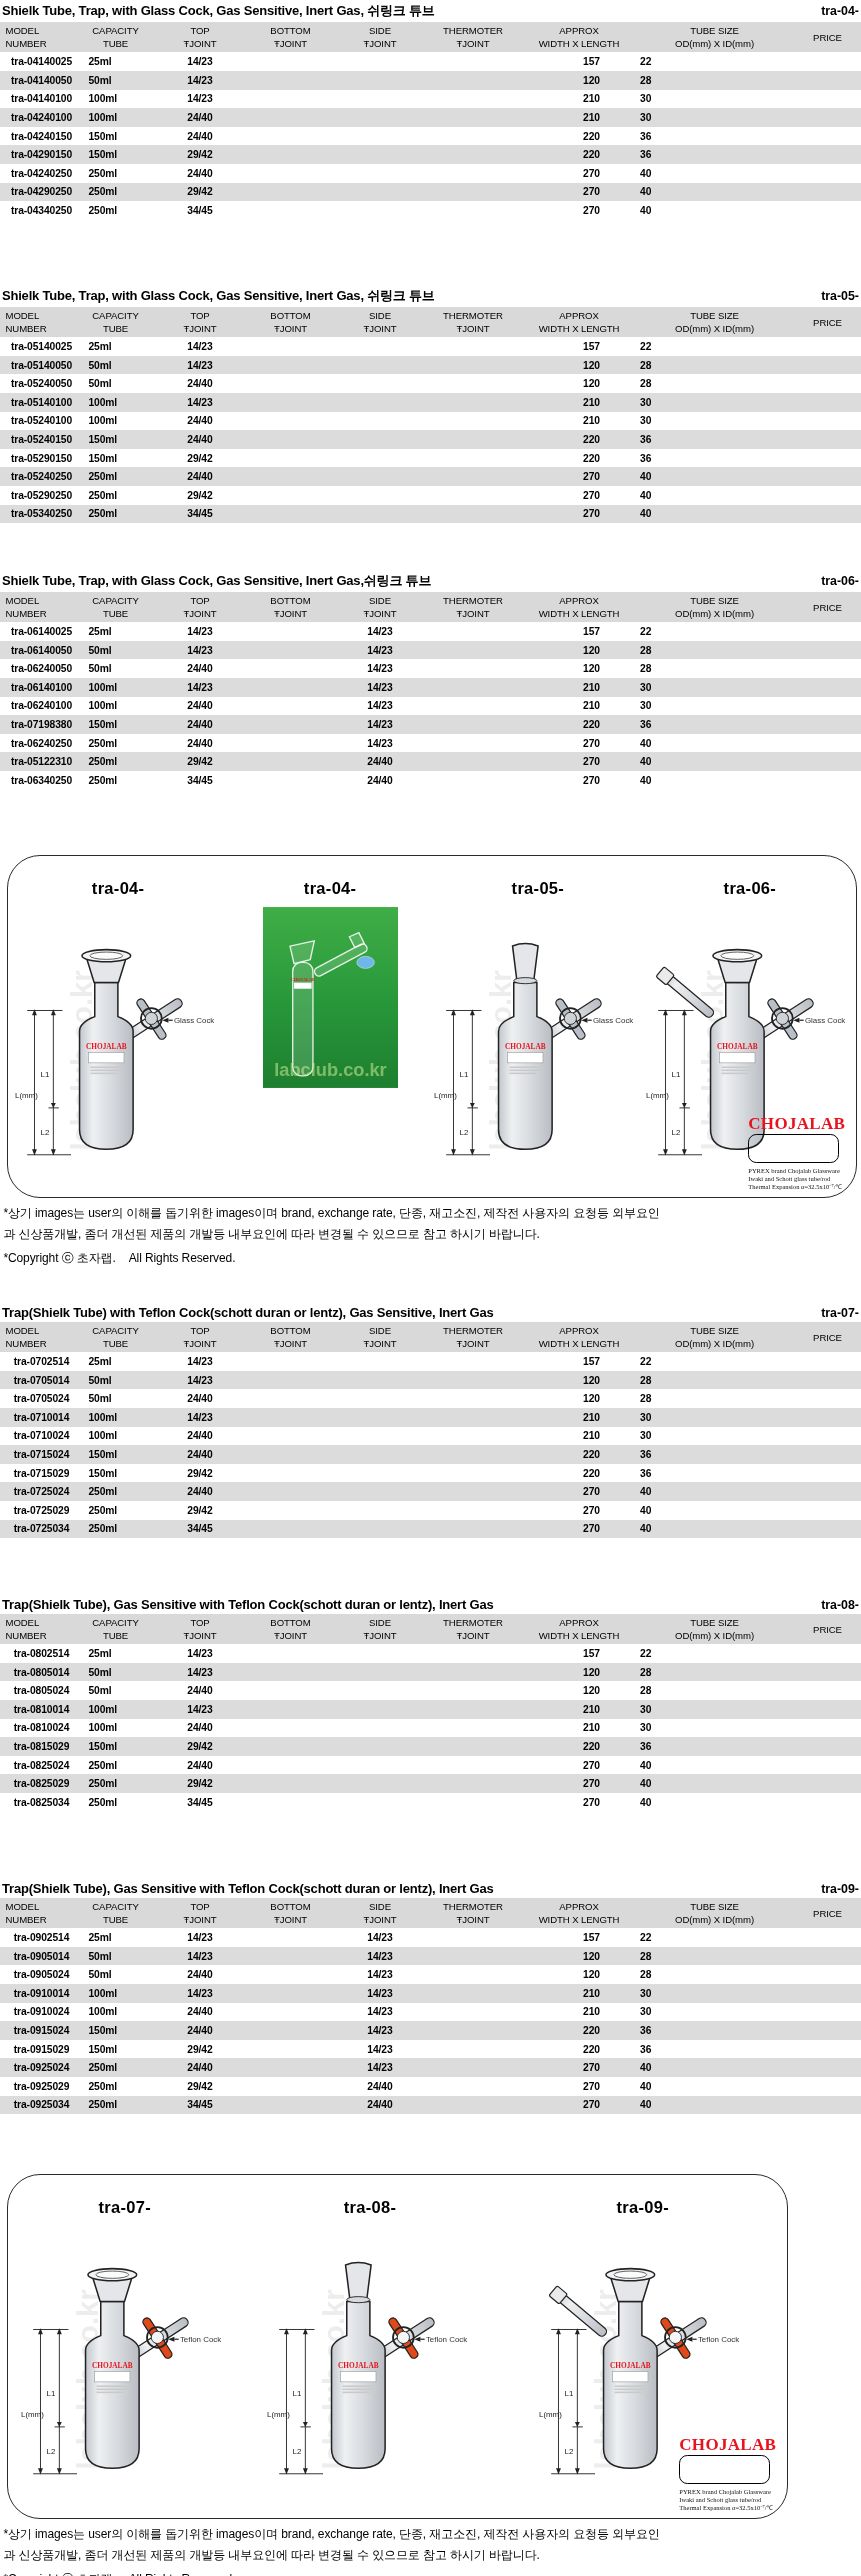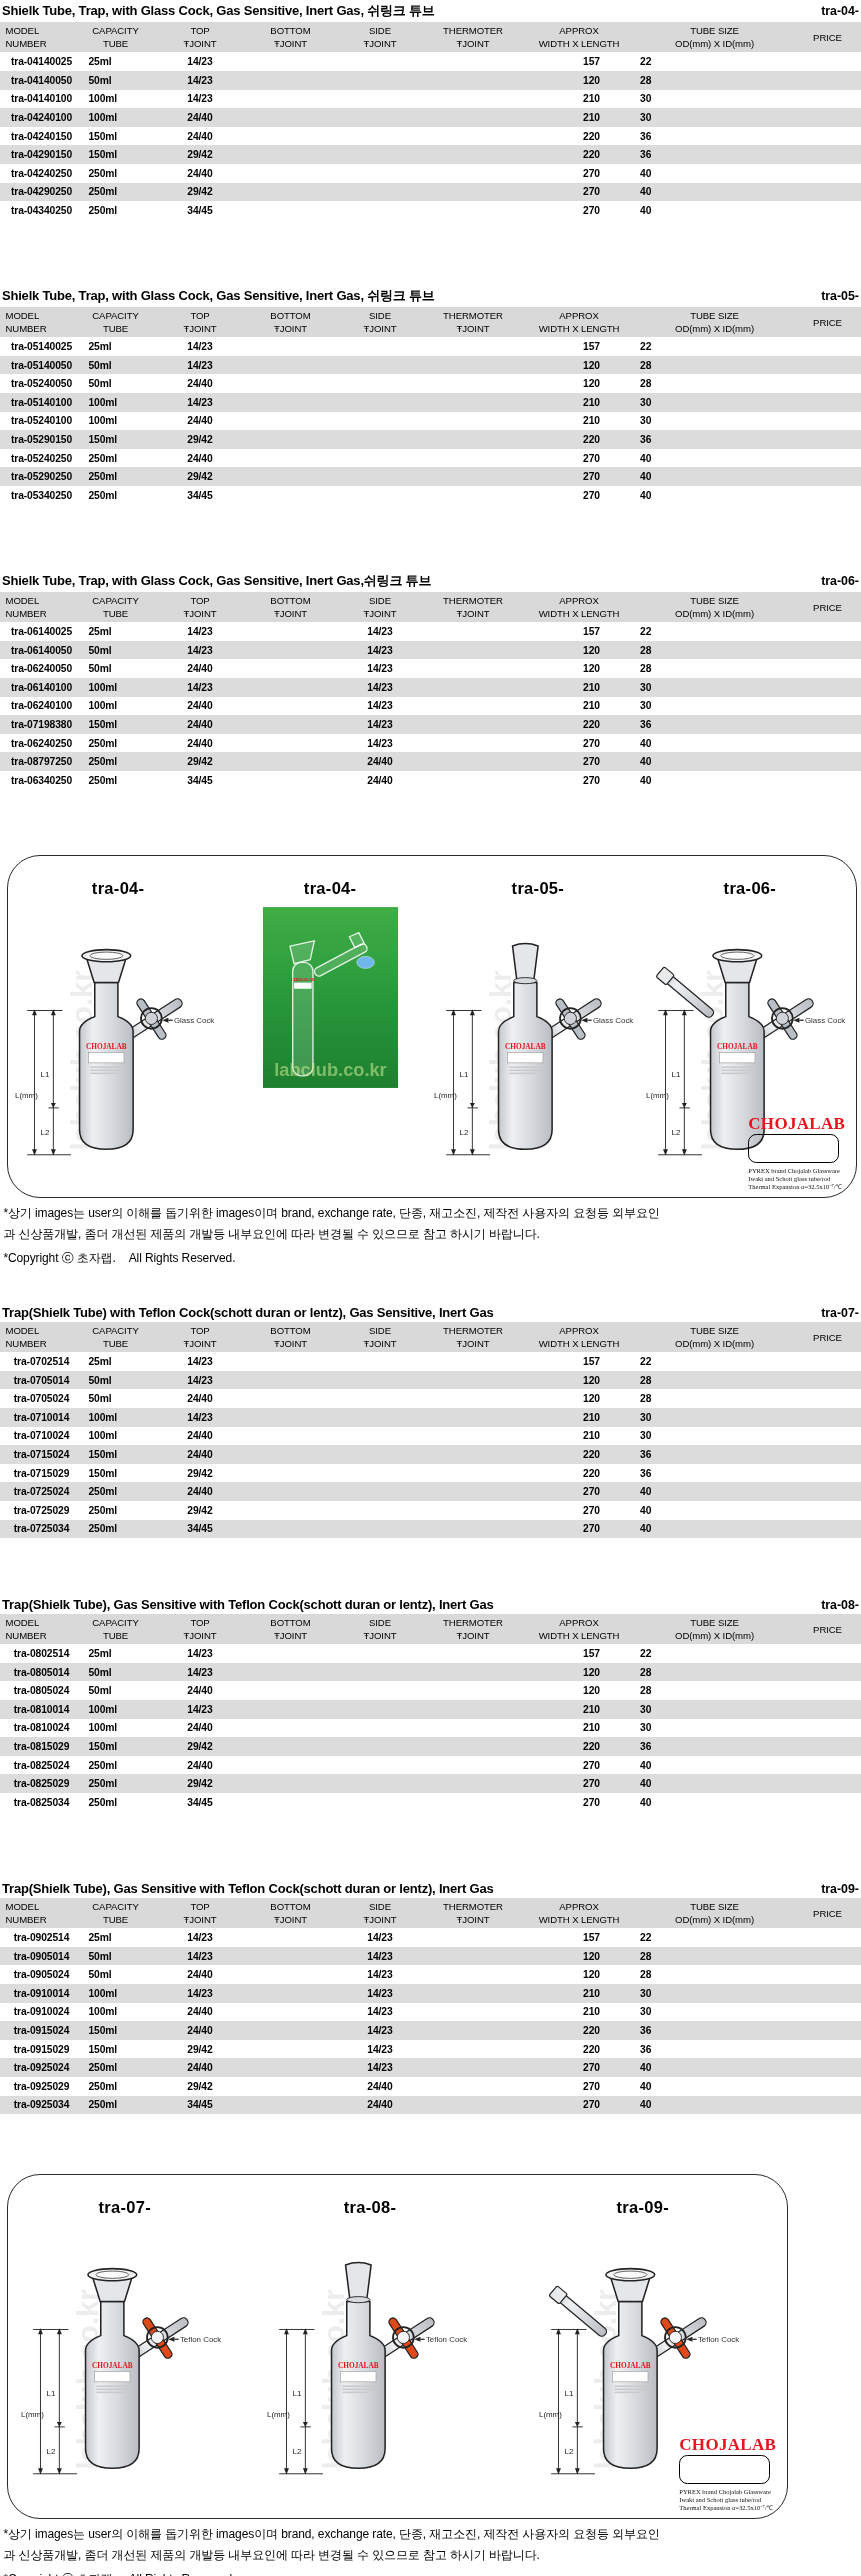--- a/index.html
+++ b/index.html
@@ -301,20 +301,31 @@
           <td class="c1">100ml</td>
           <td class="c2">24/40</td>
           <td class="c3"></td>
           <td class="c4"></td>
           <td class="c5"></td>
           <td class="c6">210</td>
           <td class="c7">30</td>
           <td class="c8"></td>
         </tr>
         <tr>
+          <td class="c0">tra-05240150</td>
+          <td class="c1">150ml</td>
+          <td class="c2">24/40</td>
+          <td class="c3"></td>
+          <td class="c4"></td>
+          <td class="c5"></td>
+          <td class="c6">220</td>
+          <td class="c7">36</td>
+          <td class="c8"></td>
+        </tr>
+        <tr>
           <td class="c0">tra-05290150</td>
           <td class="c1">150ml</td>
           <td class="c2">29/42</td>
           <td class="c3"></td>
           <td class="c4"></td>
           <td class="c5"></td>
           <td class="c6">220</td>
           <td class="c7">36</td>
           <td class="c8"></td>
         </tr>
@@ -483,21 +494,21 @@
           <td class="c1">250ml</td>
           <td class="c2">24/40</td>
           <td class="c3"></td>
           <td class="c4">14/23</td>
           <td class="c5"></td>
           <td class="c6">270</td>
           <td class="c7">40</td>
           <td class="c8"></td>
         </tr>
         <tr>
-          <td class="c0">tra-08797250</td>
+          <td class="c0">tra-05122310</td>
           <td class="c1">250ml</td>
           <td class="c2">29/42</td>
           <td class="c3"></td>
           <td class="c4">24/40</td>
           <td class="c5"></td>
           <td class="c6">270</td>
           <td class="c7">40</td>
           <td class="c8"></td>
         </tr>
         <tr>

